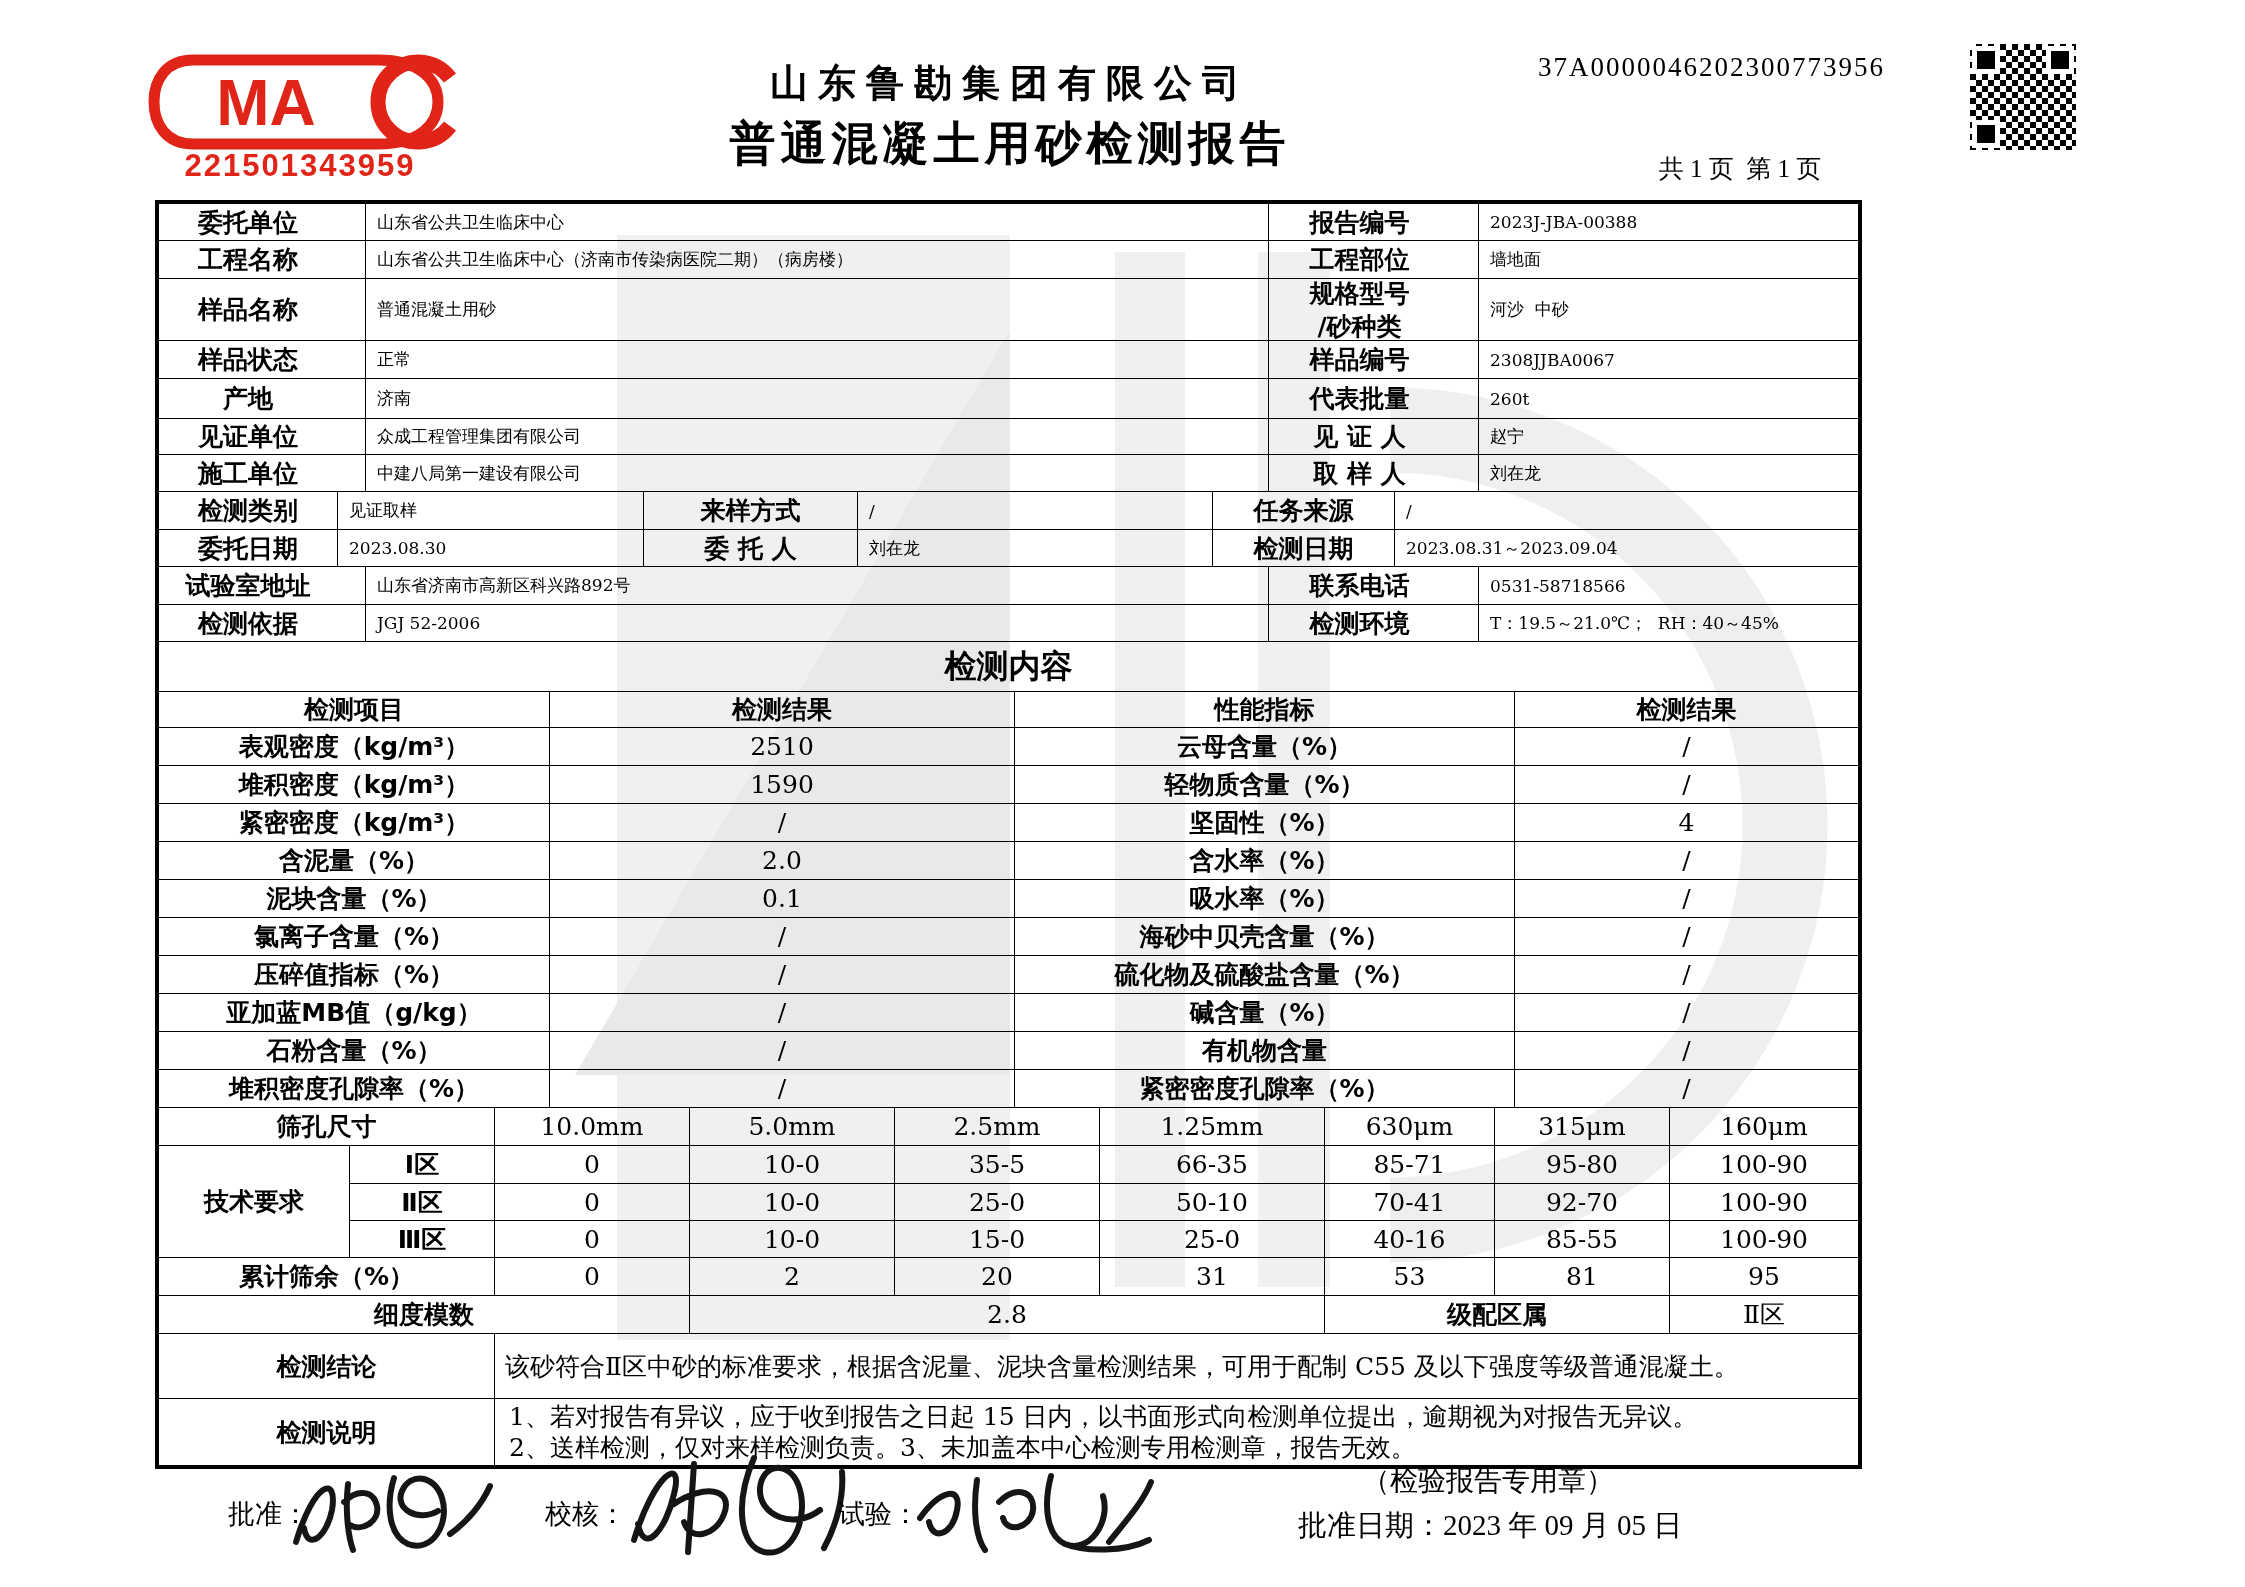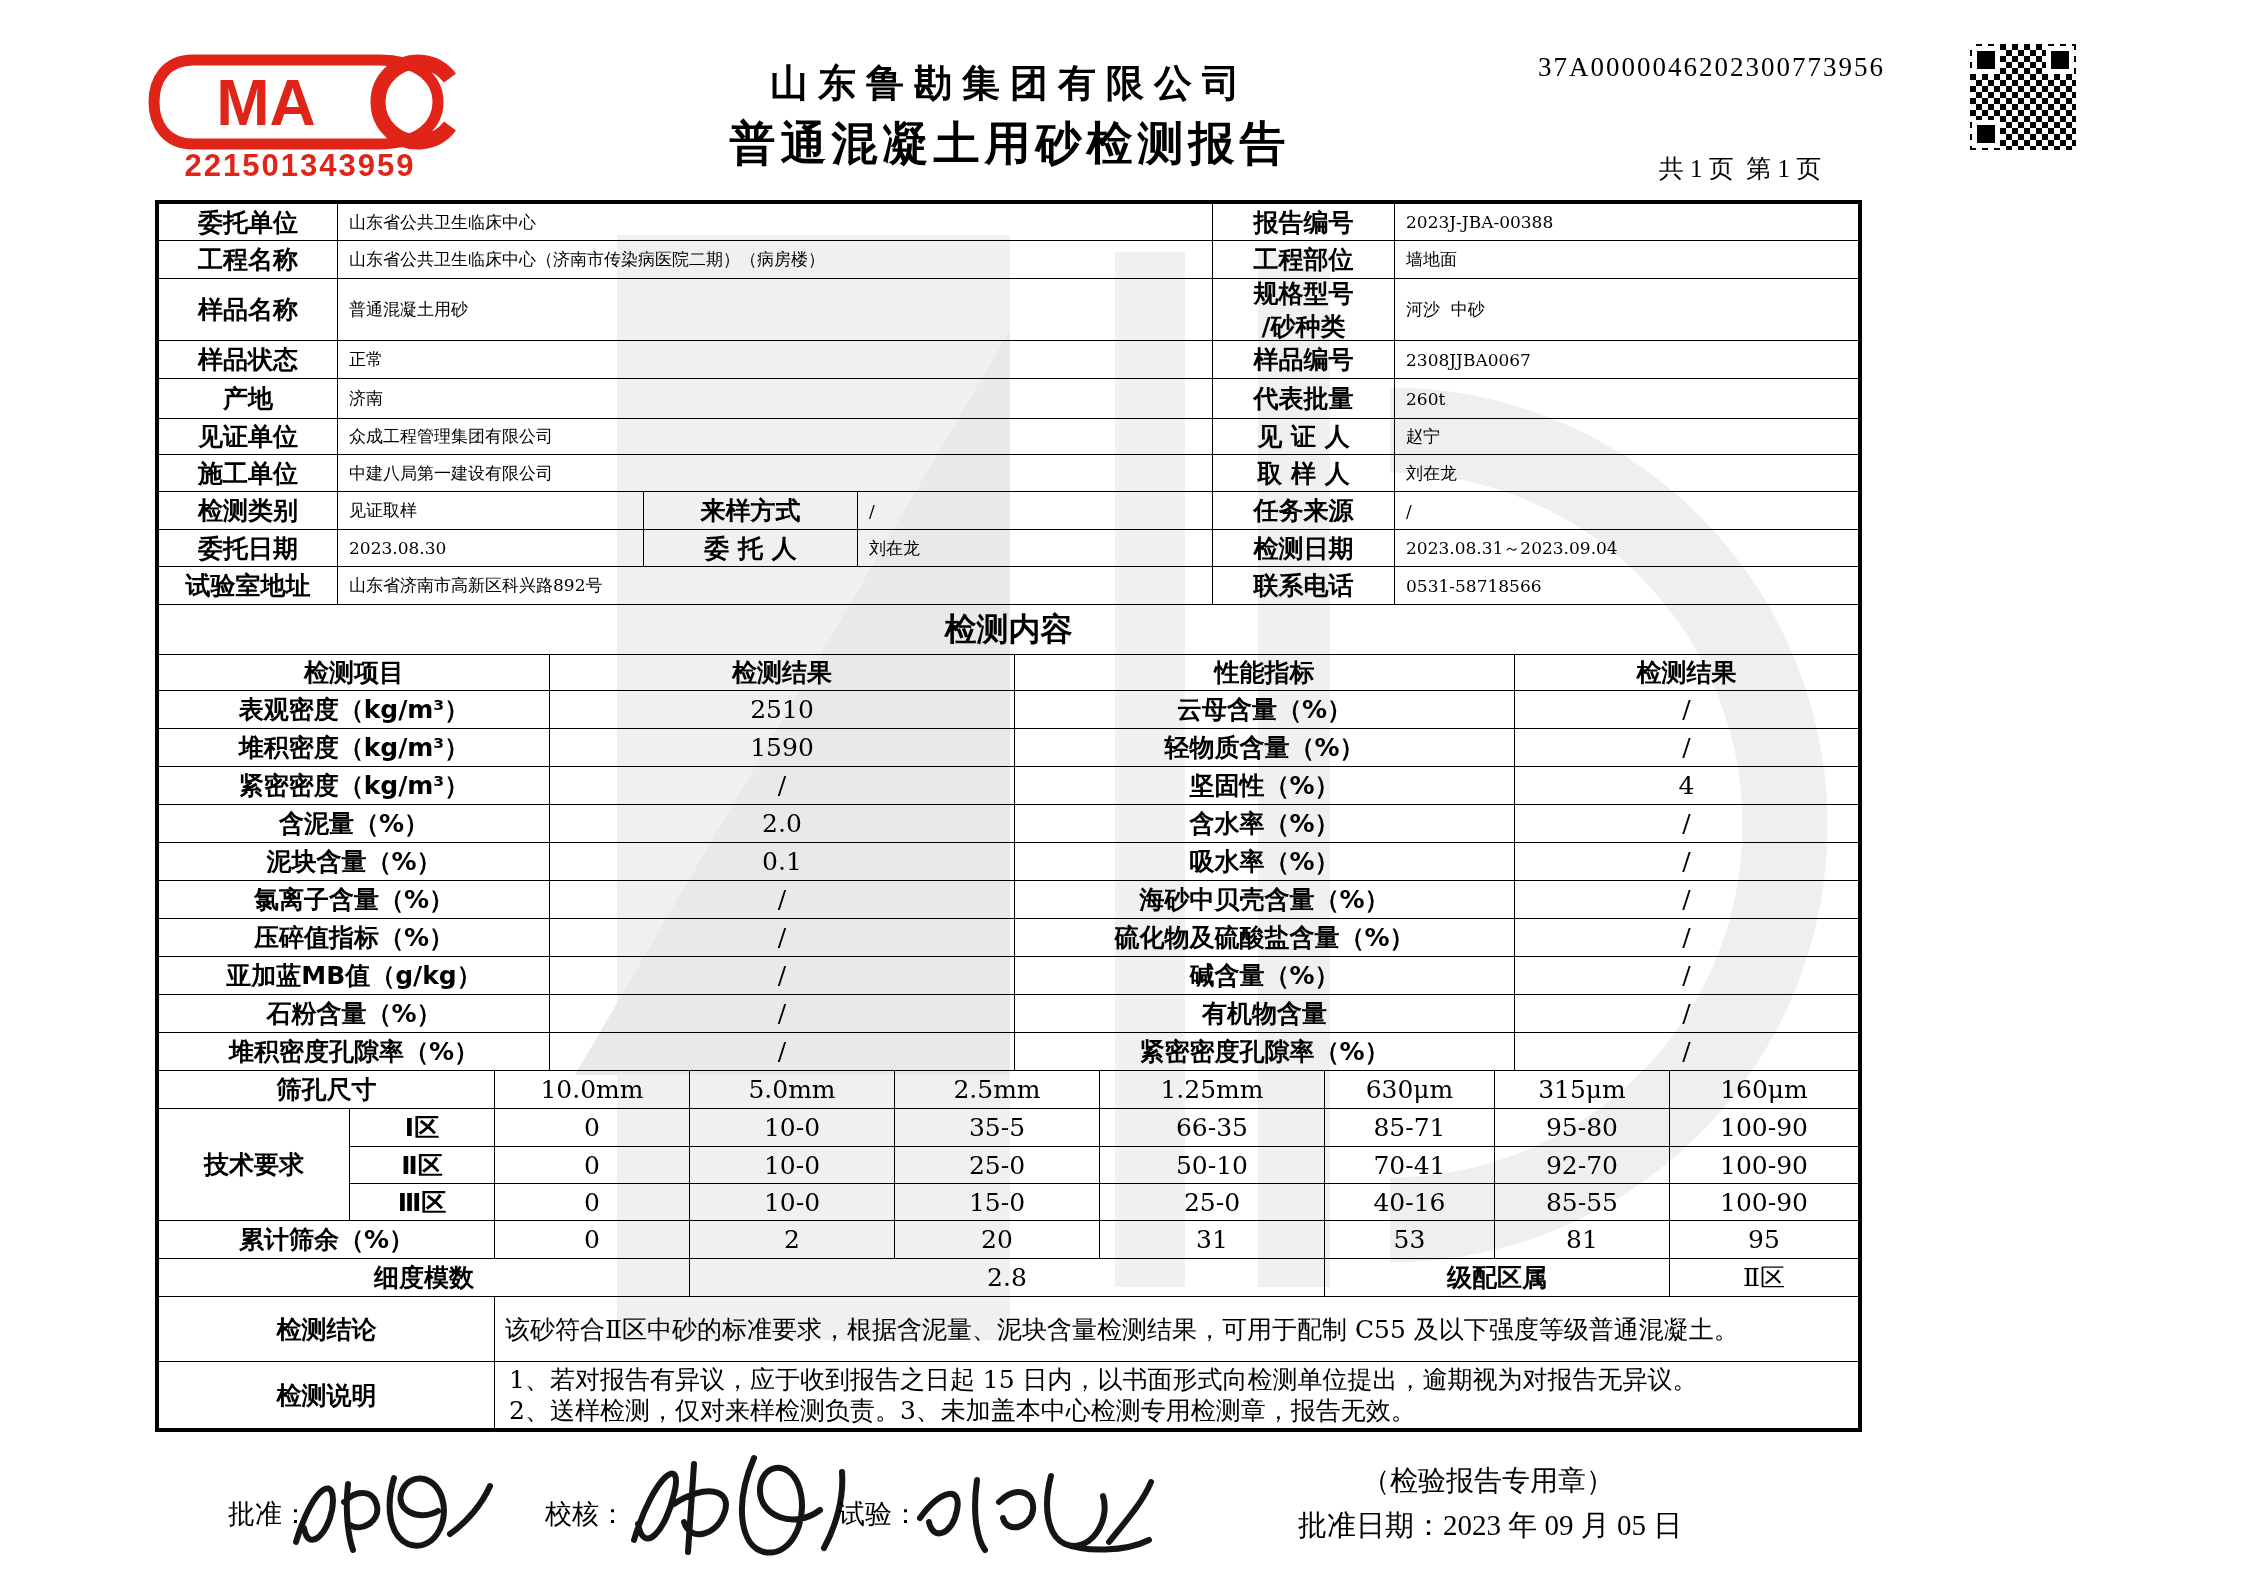--- a/index.html
+++ b/index.html
@@ -34,21 +34,21 @@
   .cell{border-left:1px solid #000;box-sizing:border-box;display:flex;
     align-items:center;justify-content:center;padding:1px 6px;overflow:hidden;}
   .cell.nl{border-left:none;}
   .lbl{font-family:"DejaVu Sans","Liberation Sans",sans-serif;font-weight:bold;
     font-size:25px;text-align:center;white-space:pre-line;}
   .val{font-family:"DejaVu Serif","Liberation Serif",serif;font-size:17px;
     justify-content:flex-start;padding-left:11px;white-space:pre-wrap;}
   .valc{font-family:"DejaVu Serif","Liberation Serif",serif;font-size:25px;
     justify-content:center;white-space:pre-wrap;}
 
-  .r-norm{grid-template-columns:178px 875px 182px 1fr;}
+  .r-norm{grid-template-columns:178px 875px 182px 1fr;gap:28px;}
   .r-split{grid-template-columns:178px 306px 214px 355px 182px 1fr;}
   .r-content{grid-template-columns:1fr;}
   .r-res{grid-template-columns:390px 465px 500px 1fr;}
   .r-sieveh{grid-template-columns:335px 195px 205px 205px 225px 170px 175px 1fr;}
   .zones{display:grid;grid-template-columns:190px 145px 195px 205px 205px 225px 170px 175px 1fr;
     grid-auto-rows:37px;box-sizing:border-box;border-top:1px solid #000;}
   .zc{border-left:1px solid #000;border-top:1px solid #000;box-sizing:border-box;
     display:flex;align-items:center;justify-content:center;overflow:hidden;}
   .zc.nt{border-top:none;}
   .zc.nl{border-left:none;}
@@ -161,20 +161,26 @@
     <div class="cell lbl">委 托 人</div>
     <div class="cell val">刘在龙</div>
     <div class="cell lbl">检测日期</div>
     <div class="cell val">2023.08.31～2023.09.04</div>
   </div>
   <div class="row r-norm" style="height:38px;">
     <div class="cell nl lbl">试验室地址</div>
     <div class="cell val">山东省济南市高新区科兴路892号</div>
     <div class="cell lbl">联系电话</div>
     <div class="cell val">0531-58718566</div>
+  </div>
+  <div class="row r-norm" style="height:37px;">
+    <div class="cell nl lbl">检测依据</div>
+    <div class="cell val">JGJ 52-2006</div>
+    <div class="cell lbl">检测环境</div>
+    <div class="cell val">T：19.5～21.0℃；  RH：40～45%</div>
   </div>
 
   <div class="row r-content" style="height:50px;">
     <div class="cell nl lbl" style="font-size:32px;">检测内容</div>
   </div>
 
   <div class="row r-res" style="height:36px;">
     <div class="cell nl lbl">检测项目</div>
     <div class="cell lbl">检测结果</div>
     <div class="cell lbl">性能指标</div>

